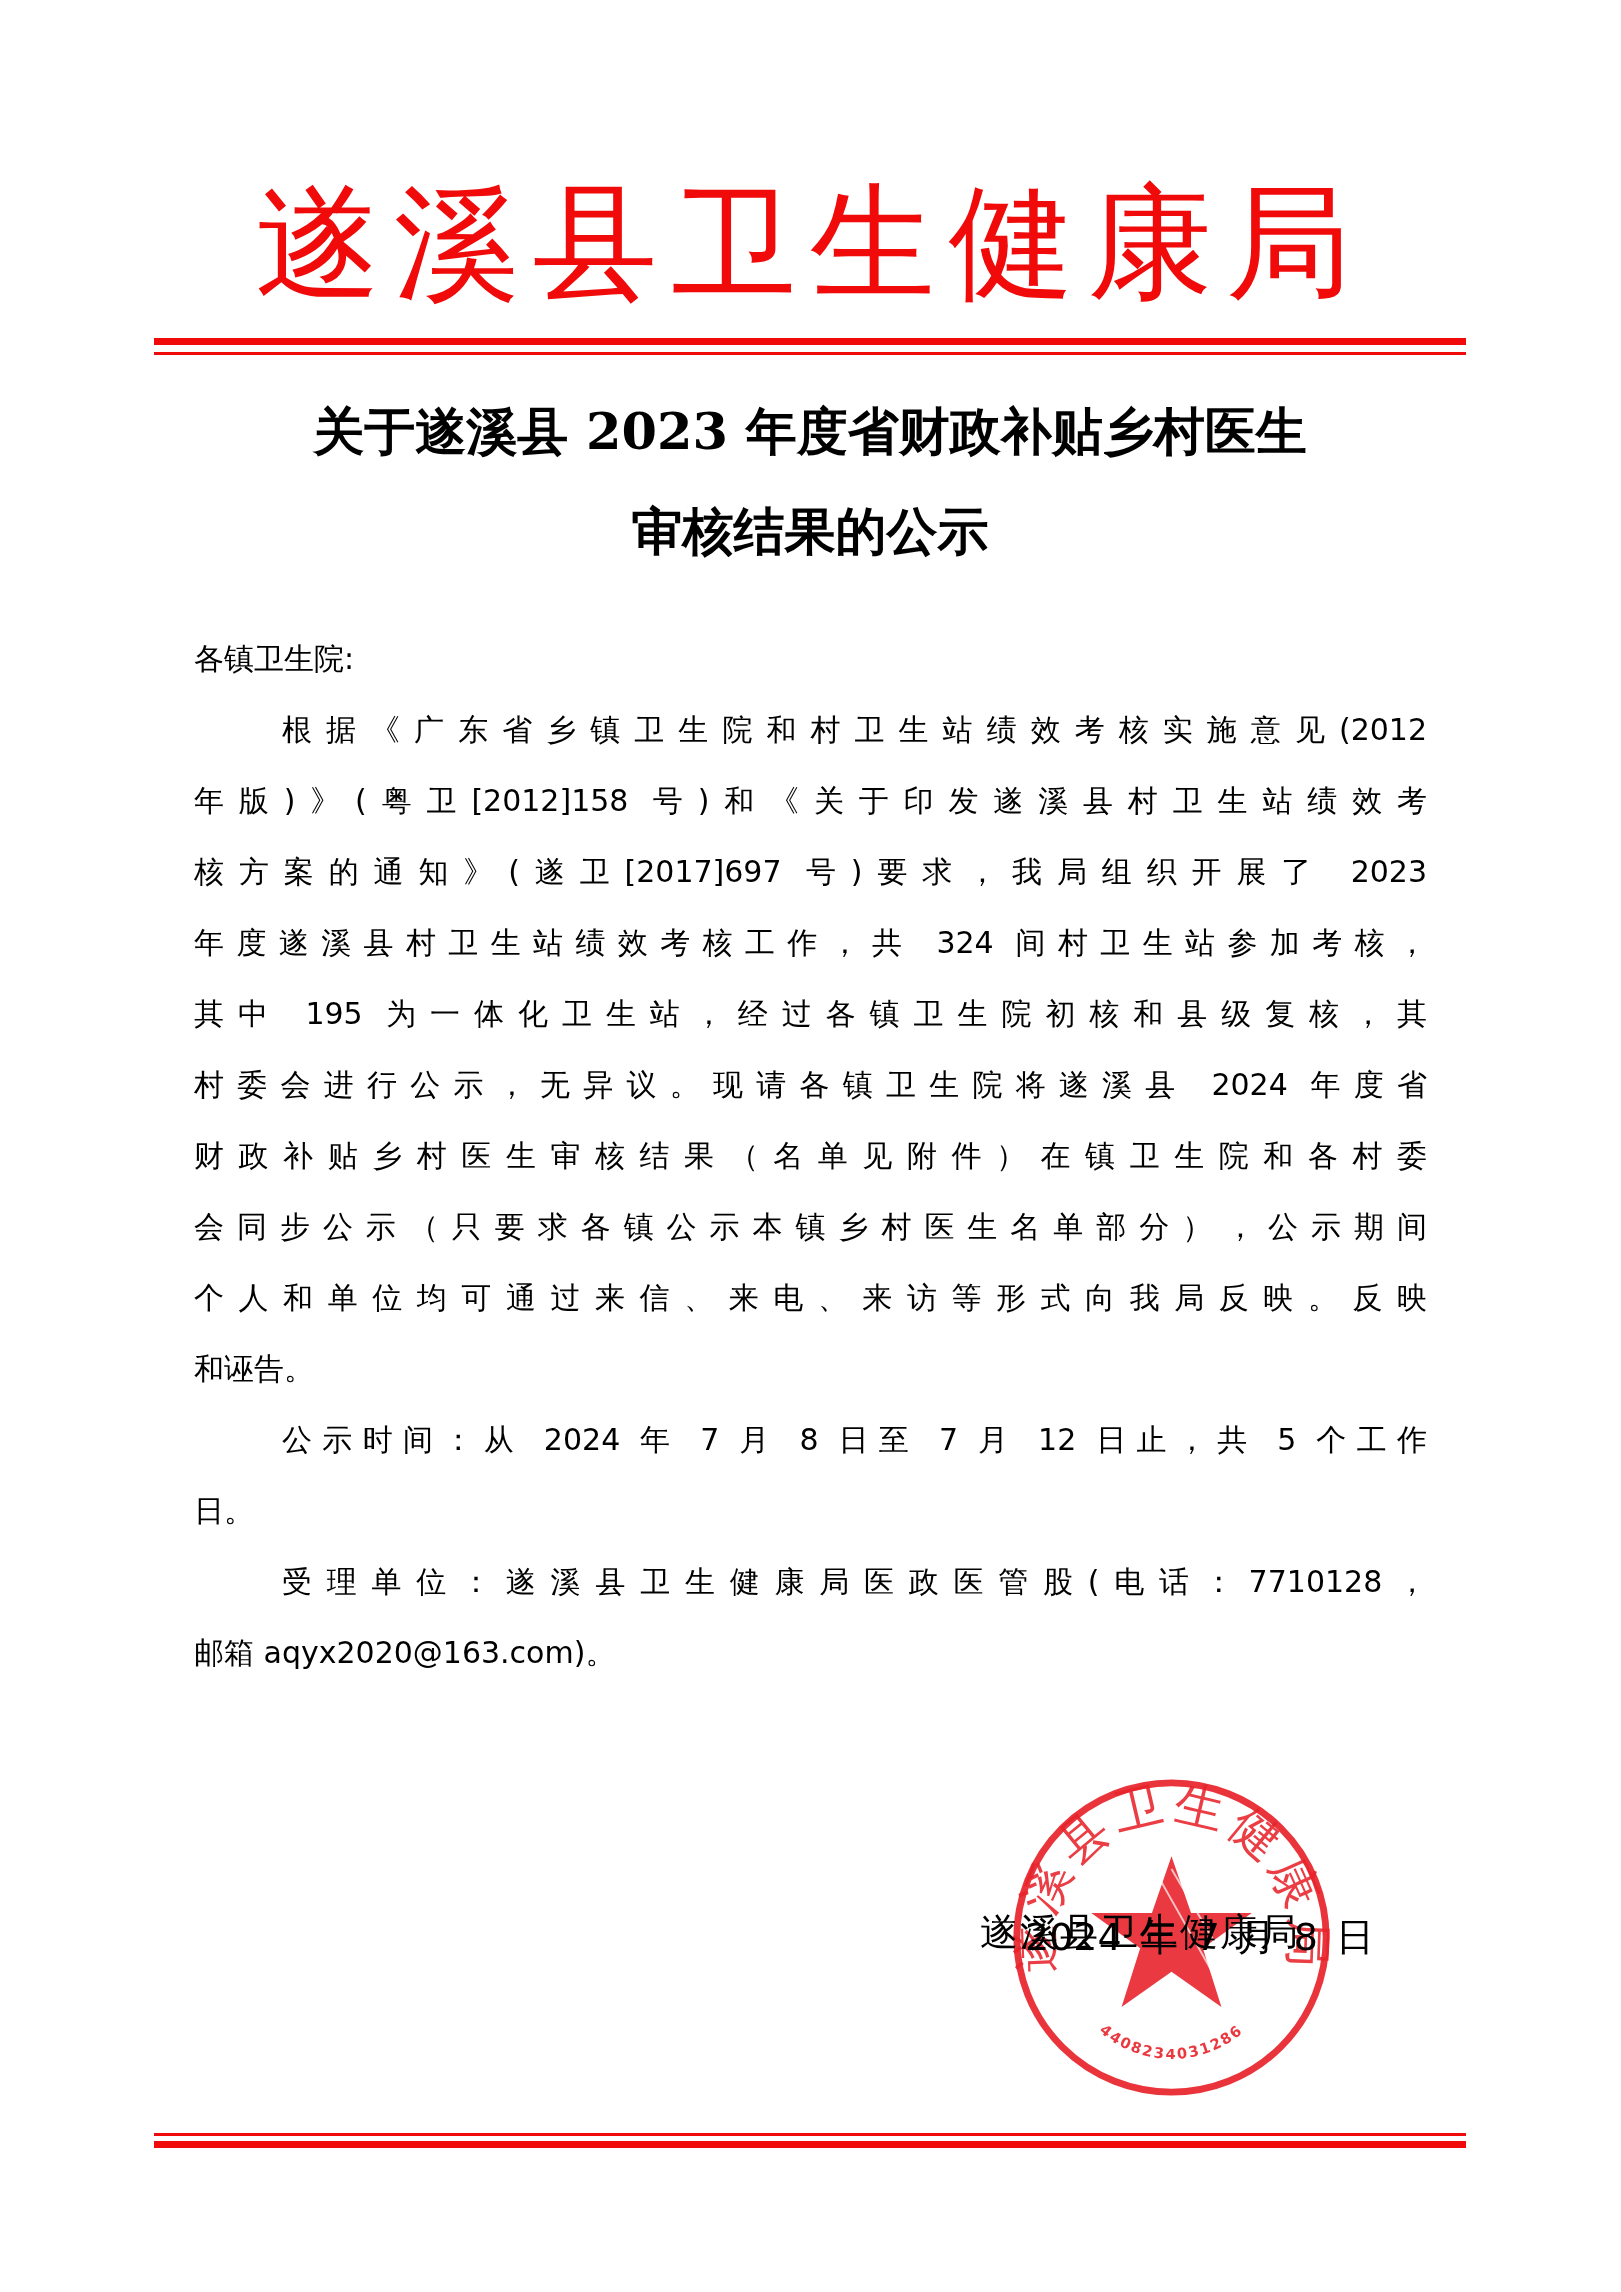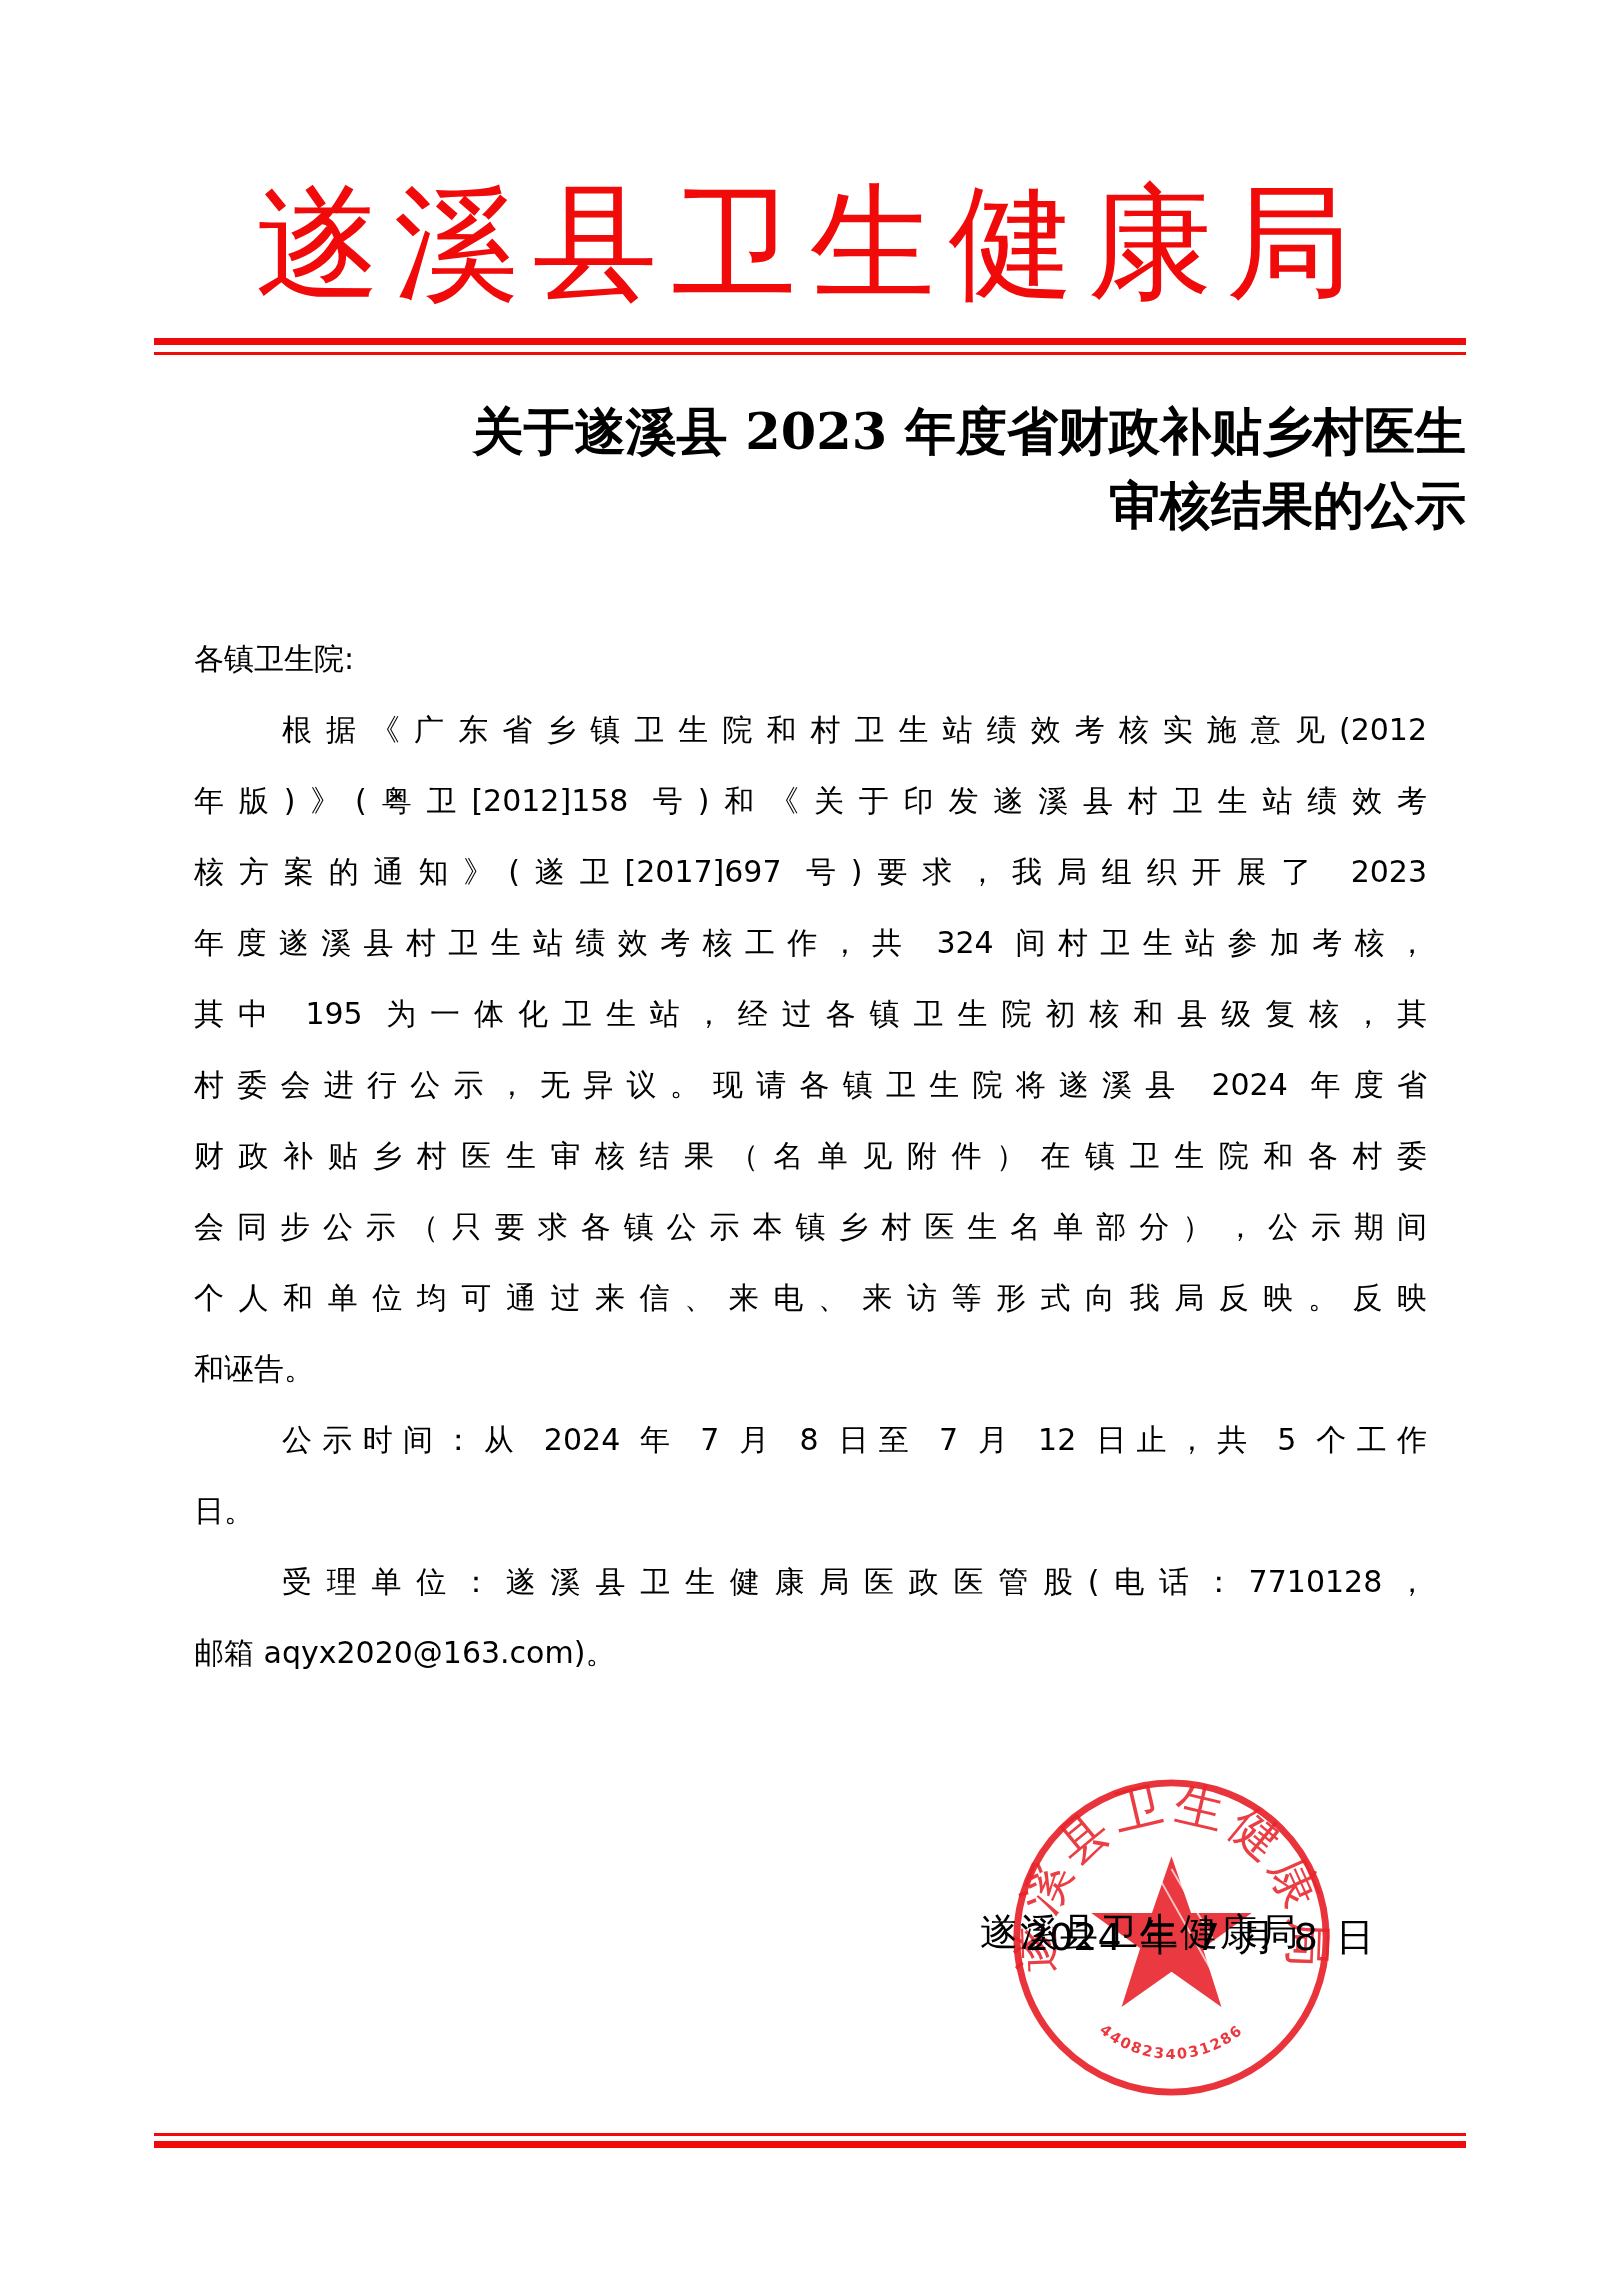--- a/index.html
+++ b/index.html
@@ -6,25 +6,25 @@
   body { width: 1621px; height: 2293px; position: relative; overflow: hidden;
          font-family: "DejaVu Serif", "Liberation Serif", serif; color: #000; }
   .masthead { position: absolute; left: 154px; width: 1312px; top: 169px; height: 147px;
               text-align: center; color: #f00a0a; font-family: "DejaVu Serif", "Liberation Serif", serif;
               font-size: 125px; line-height: 147px; letter-spacing: 13.7px; font-weight: normal; }
   .rule { position: absolute; left: 154px; width: 1312px; background: #f00a0a; }
   .rule.top-thick { top: 338px; height: 6.9px; }
   .rule.top-thin  { top: 352px; height: 2.9px; }
   .rule.bot-thin  { top: 2133px; height: 2.9px; }
   .rule.bot-thick { top: 2141px; height: 6.9px; }
-  .title { position: absolute; left: 154px; width: 1312px; text-align: right;
+  .title { position: absolute; left: 154px; width: 1312px; text-align: center;
            font-family: "DejaVu Serif", "Liberation Serif", serif; font-weight: bold;
            font-size: 51px; line-height: 71px; }
   .title.l1 { top: 396px; }
-  .title.l2 { top: 470px; }
+  .title.l2 { top: 496px; }
   .body-text { position: absolute; left: 194px; width: 1233px; top: 623px;
                font-family: "DejaVu Sans", "Liberation Sans", sans-serif; font-size: 30px; line-height: 71px; }
   .line { display: block; height: 71px; white-space: nowrap; text-align: justify; text-align-last: justify; }
   .line.indent { padding-left: 88px; }
   .line.last { text-align-last: left; }
   .stamp { position: absolute; left: 1010px; top: 1776px; width: 323px; height: 323px; }
   .signature { position: absolute; font-family: "DejaVu Sans", "Liberation Sans", sans-serif; font-size: 38px; line-height: 49px; white-space: nowrap; }
   .signature.org { left: 980px; top: 1908px; letter-spacing: 2px; }
   .signature.date { left: 1025px; top: 1913px; word-spacing: 5.9px; }
 </style>

